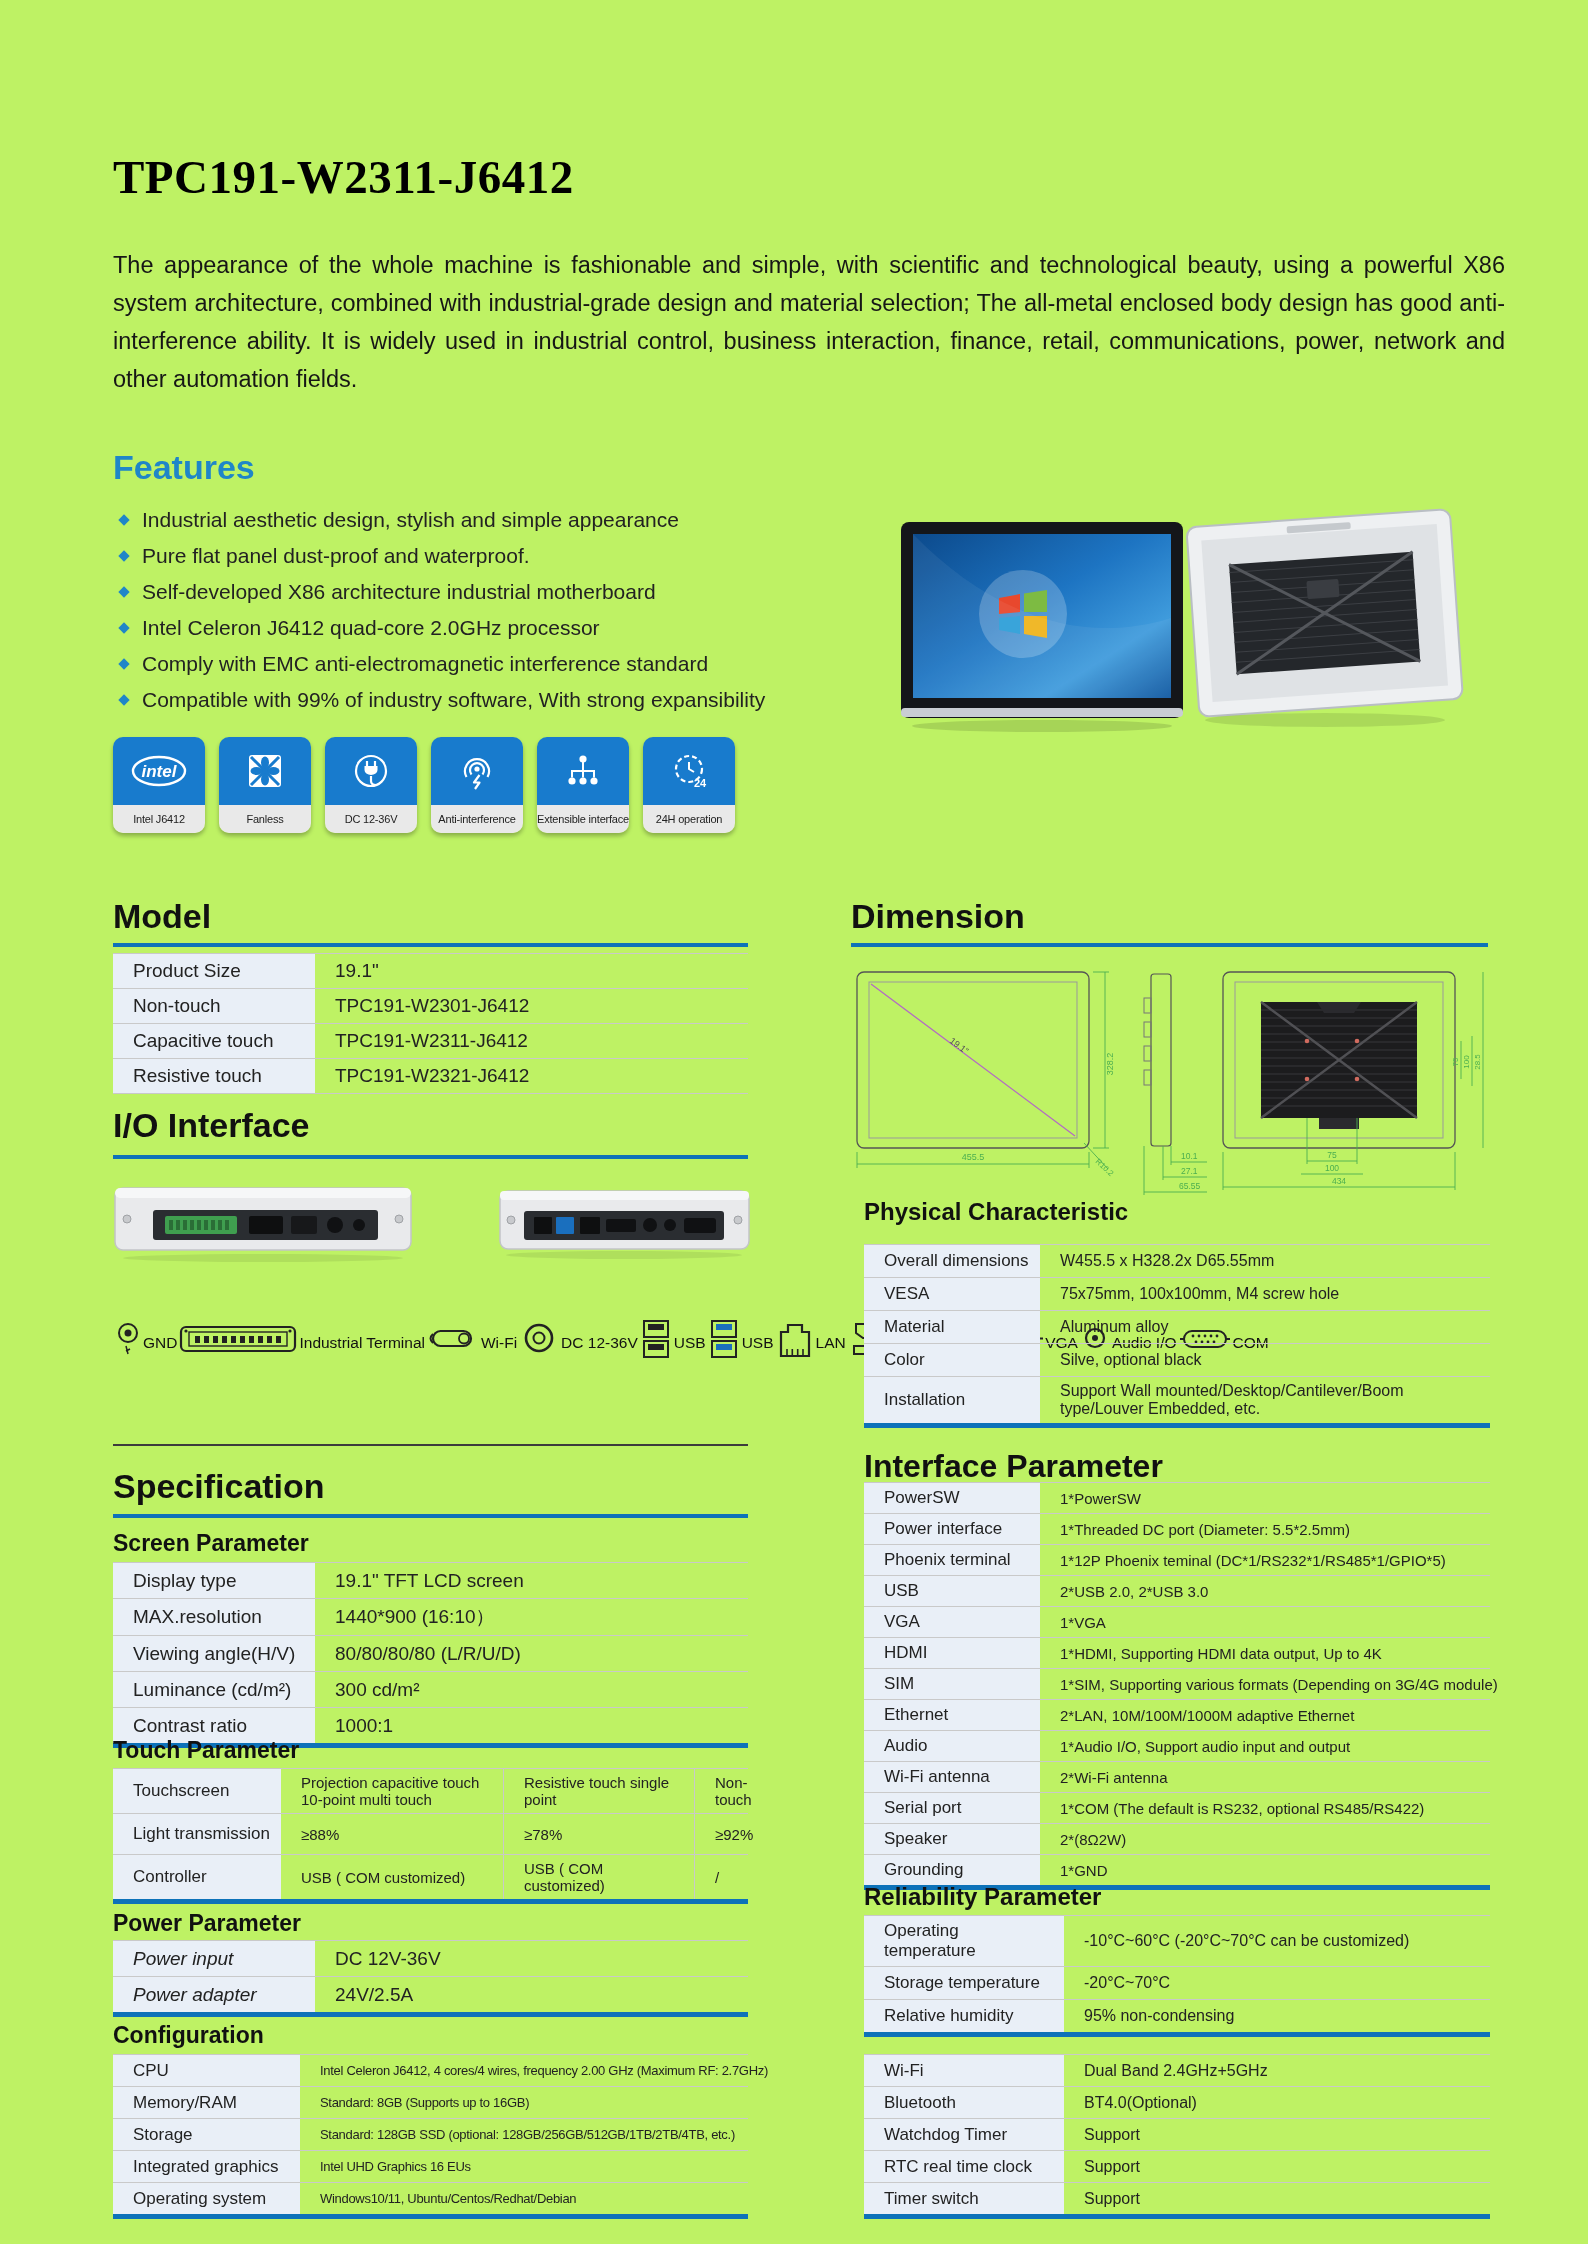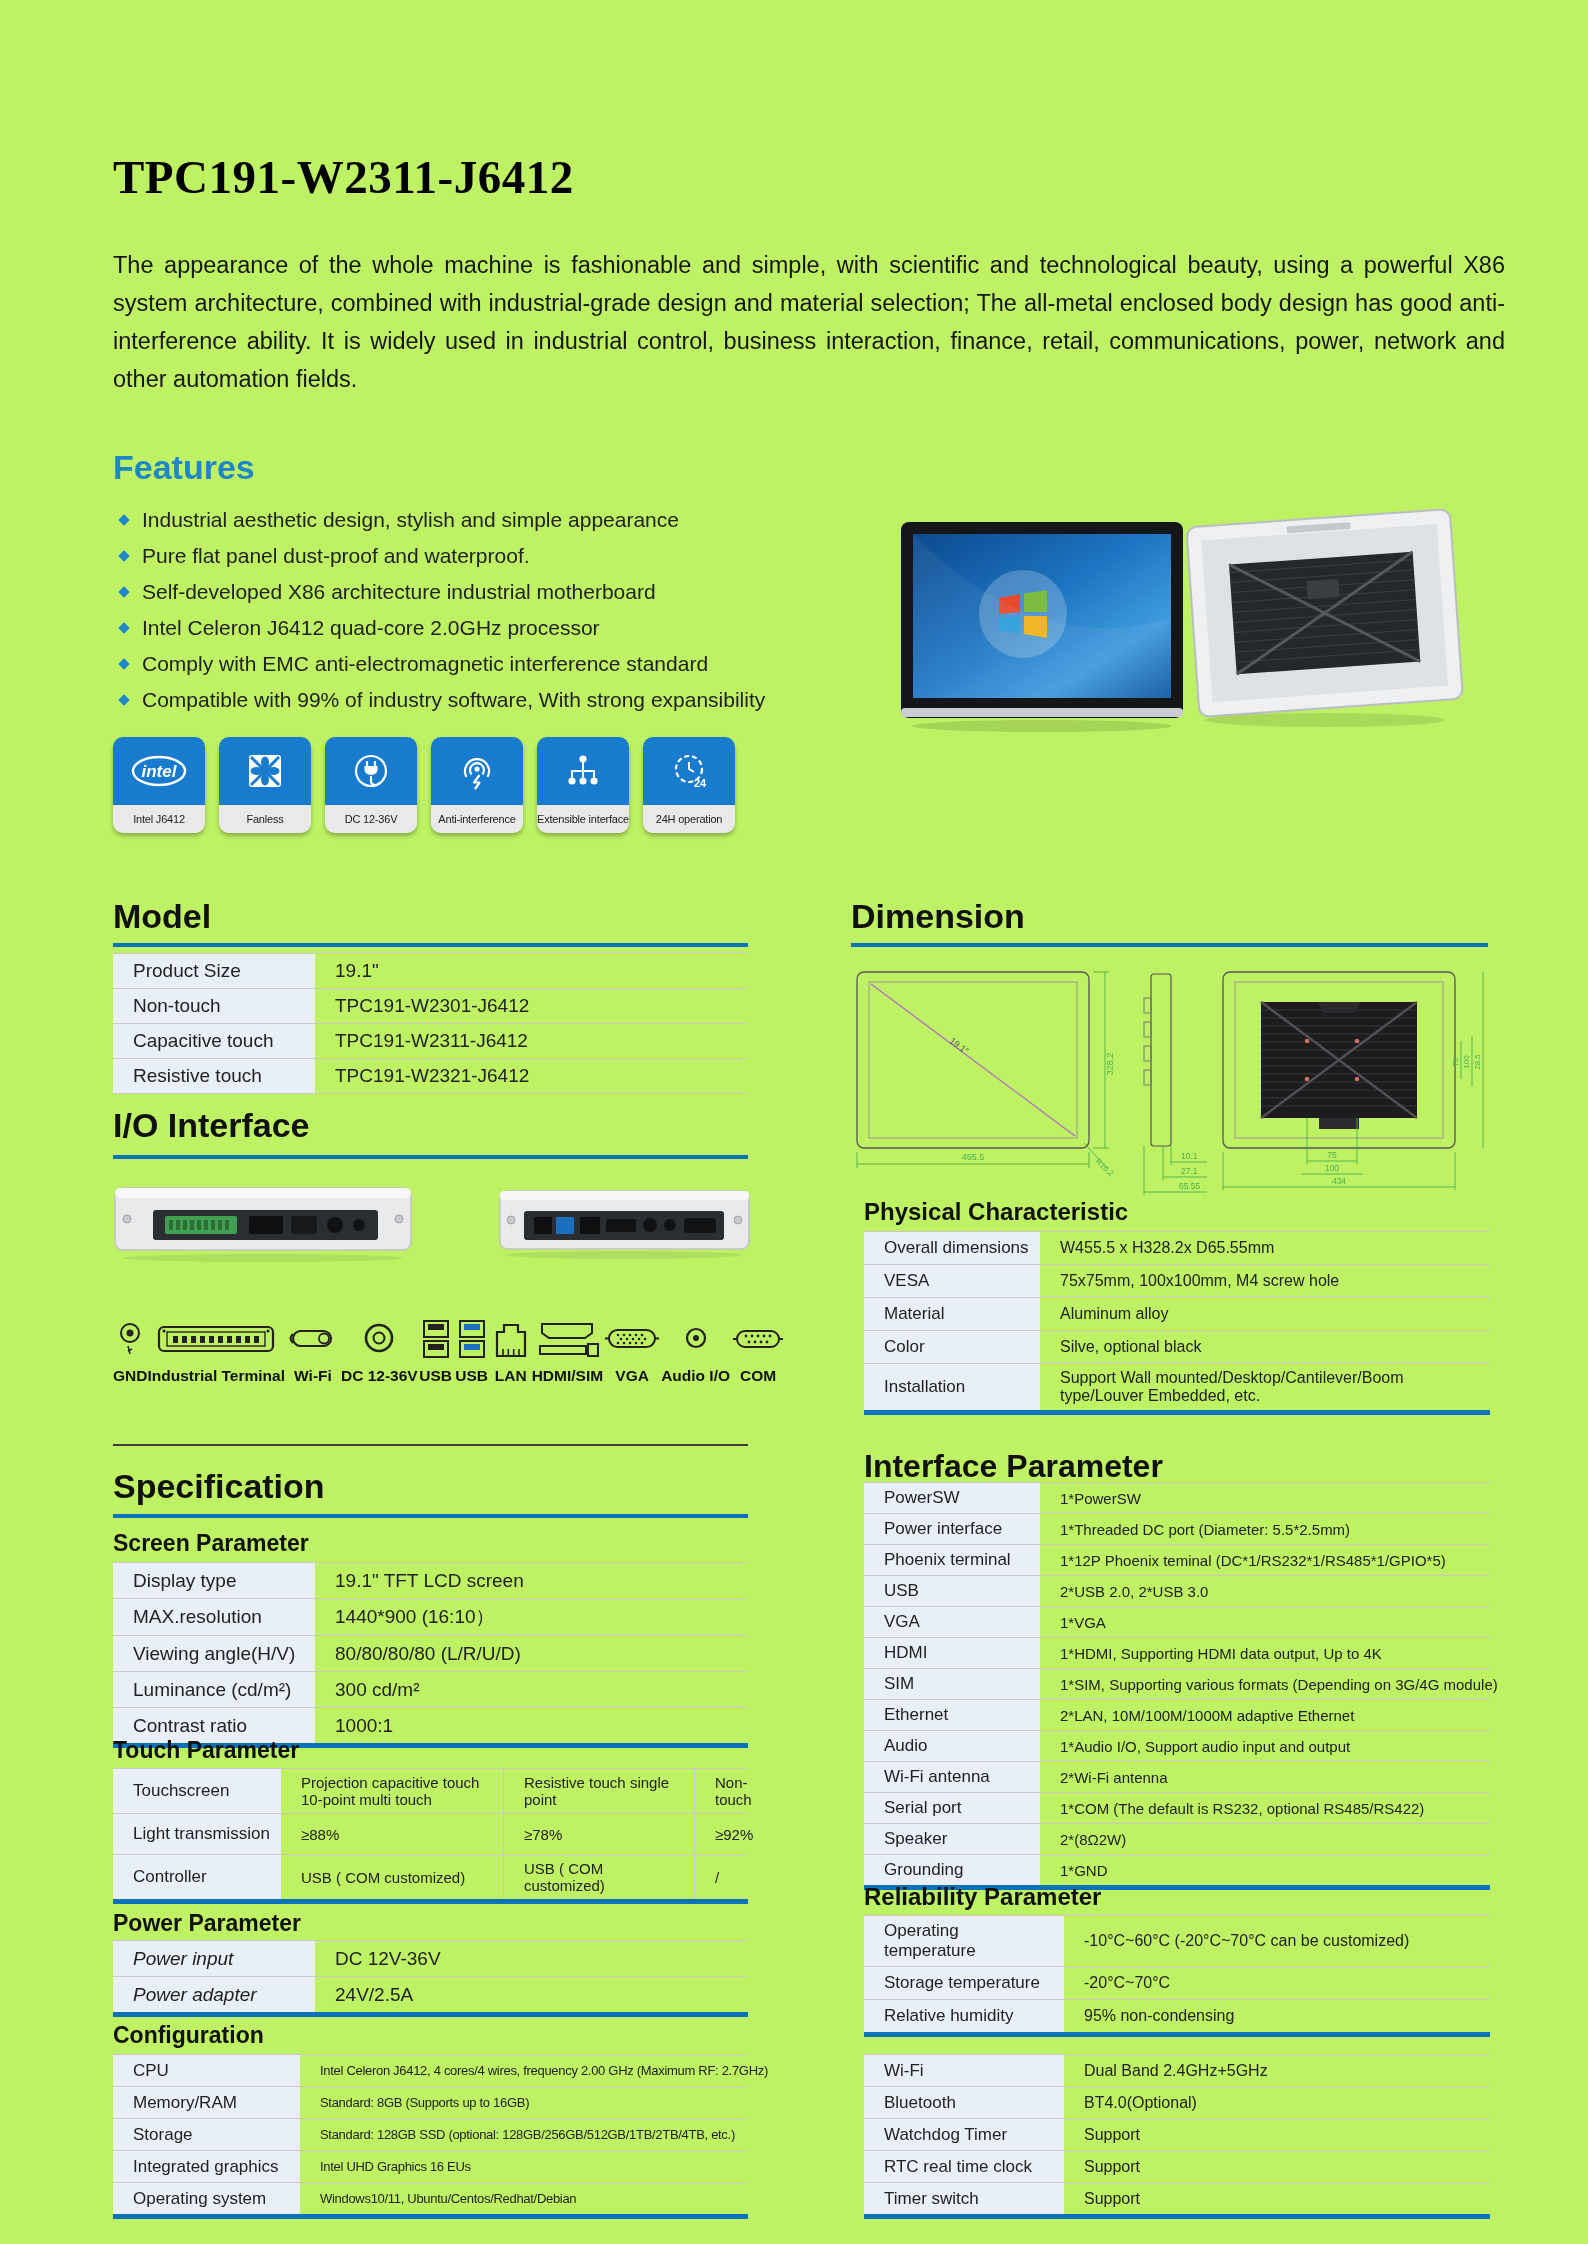--- a/index.html
+++ b/index.html
@@ -38,31 +38,31 @@
   .screen-table td:first-child{width:172px;}
   .touch-table{width:635px;} .touch-table td{font-size:15px;height:30px;padding:5px 8px 5px 14px;}
   .touch-table td:first-child{width:138px;font-size:17px;}
   .touch-table td:nth-child(2){width:192px;}
   .touch-table td:nth-child(3){width:160px;border-left:1px solid #c9c9c9;}
   .touch-table td:nth-child(4){border-left:1px solid #c9c9c9;}
   .power-table{width:635px;} .power-table td{font-size:19px;height:25px;}
   .power-table td:first-child{width:172px;font-style:italic;}
   .config-table{width:635px;} .config-table td{font-size:13px;letter-spacing:-.3px;height:21px;white-space:nowrap;}
   .config-table td:first-child{width:157px;font-size:17px;letter-spacing:0;}
-  .phys-table{width:626px;} .phys-table td{font-size:16px;height:22px;}
+  .phys-table{width:626px;margin-top:13px;} .phys-table td{font-size:16px;height:22px;}
   .phys-table td:first-child{width:146px;font-size:17px;}
   .iface-table{width:626px;} .iface-table td{font-size:15px;height:19px;white-space:nowrap;}
   .iface-table td:first-child{width:146px;font-size:17px;}
   .rel-table{width:626px;} .rel-table td{font-size:16px;height:22px;}
   .rel-table td:first-child{width:170px;font-size:17px;}
   .misc-table{width:626px;} .misc-table td{font-size:16px;height:21px;}
   .misc-table td:first-child{width:170px;font-size:17px;}
   
   .ports{left:113px;top:1318px;width:648px;display:flex;justify-content:space-between;align-items:flex-end;}
-  .port{display:flex;flex-direction:column;align-items:center;font-weight:bold;}
+  .port{display:flex;align-items:center;}
   .port-label{font-size:15.5px;color:#111;margin-top:5px;white-space:nowrap;}
 </style>
 </head>
 <body>
 
 <div id="page">
 
   <div class="abs doc-title">TPC191-W2311-J6412</div>
   <div class="abs desc">The appearance of the whole machine is fashionable and simple, with scientific and technological beauty, using a powerful X86 system architecture, combined with industrial-grade design and material selection; The all-metal enclosed body design has good anti-interference ability. It is widely used in industrial control, business interaction, finance, retail, communications, power, network and other automation fields.</div>
 

